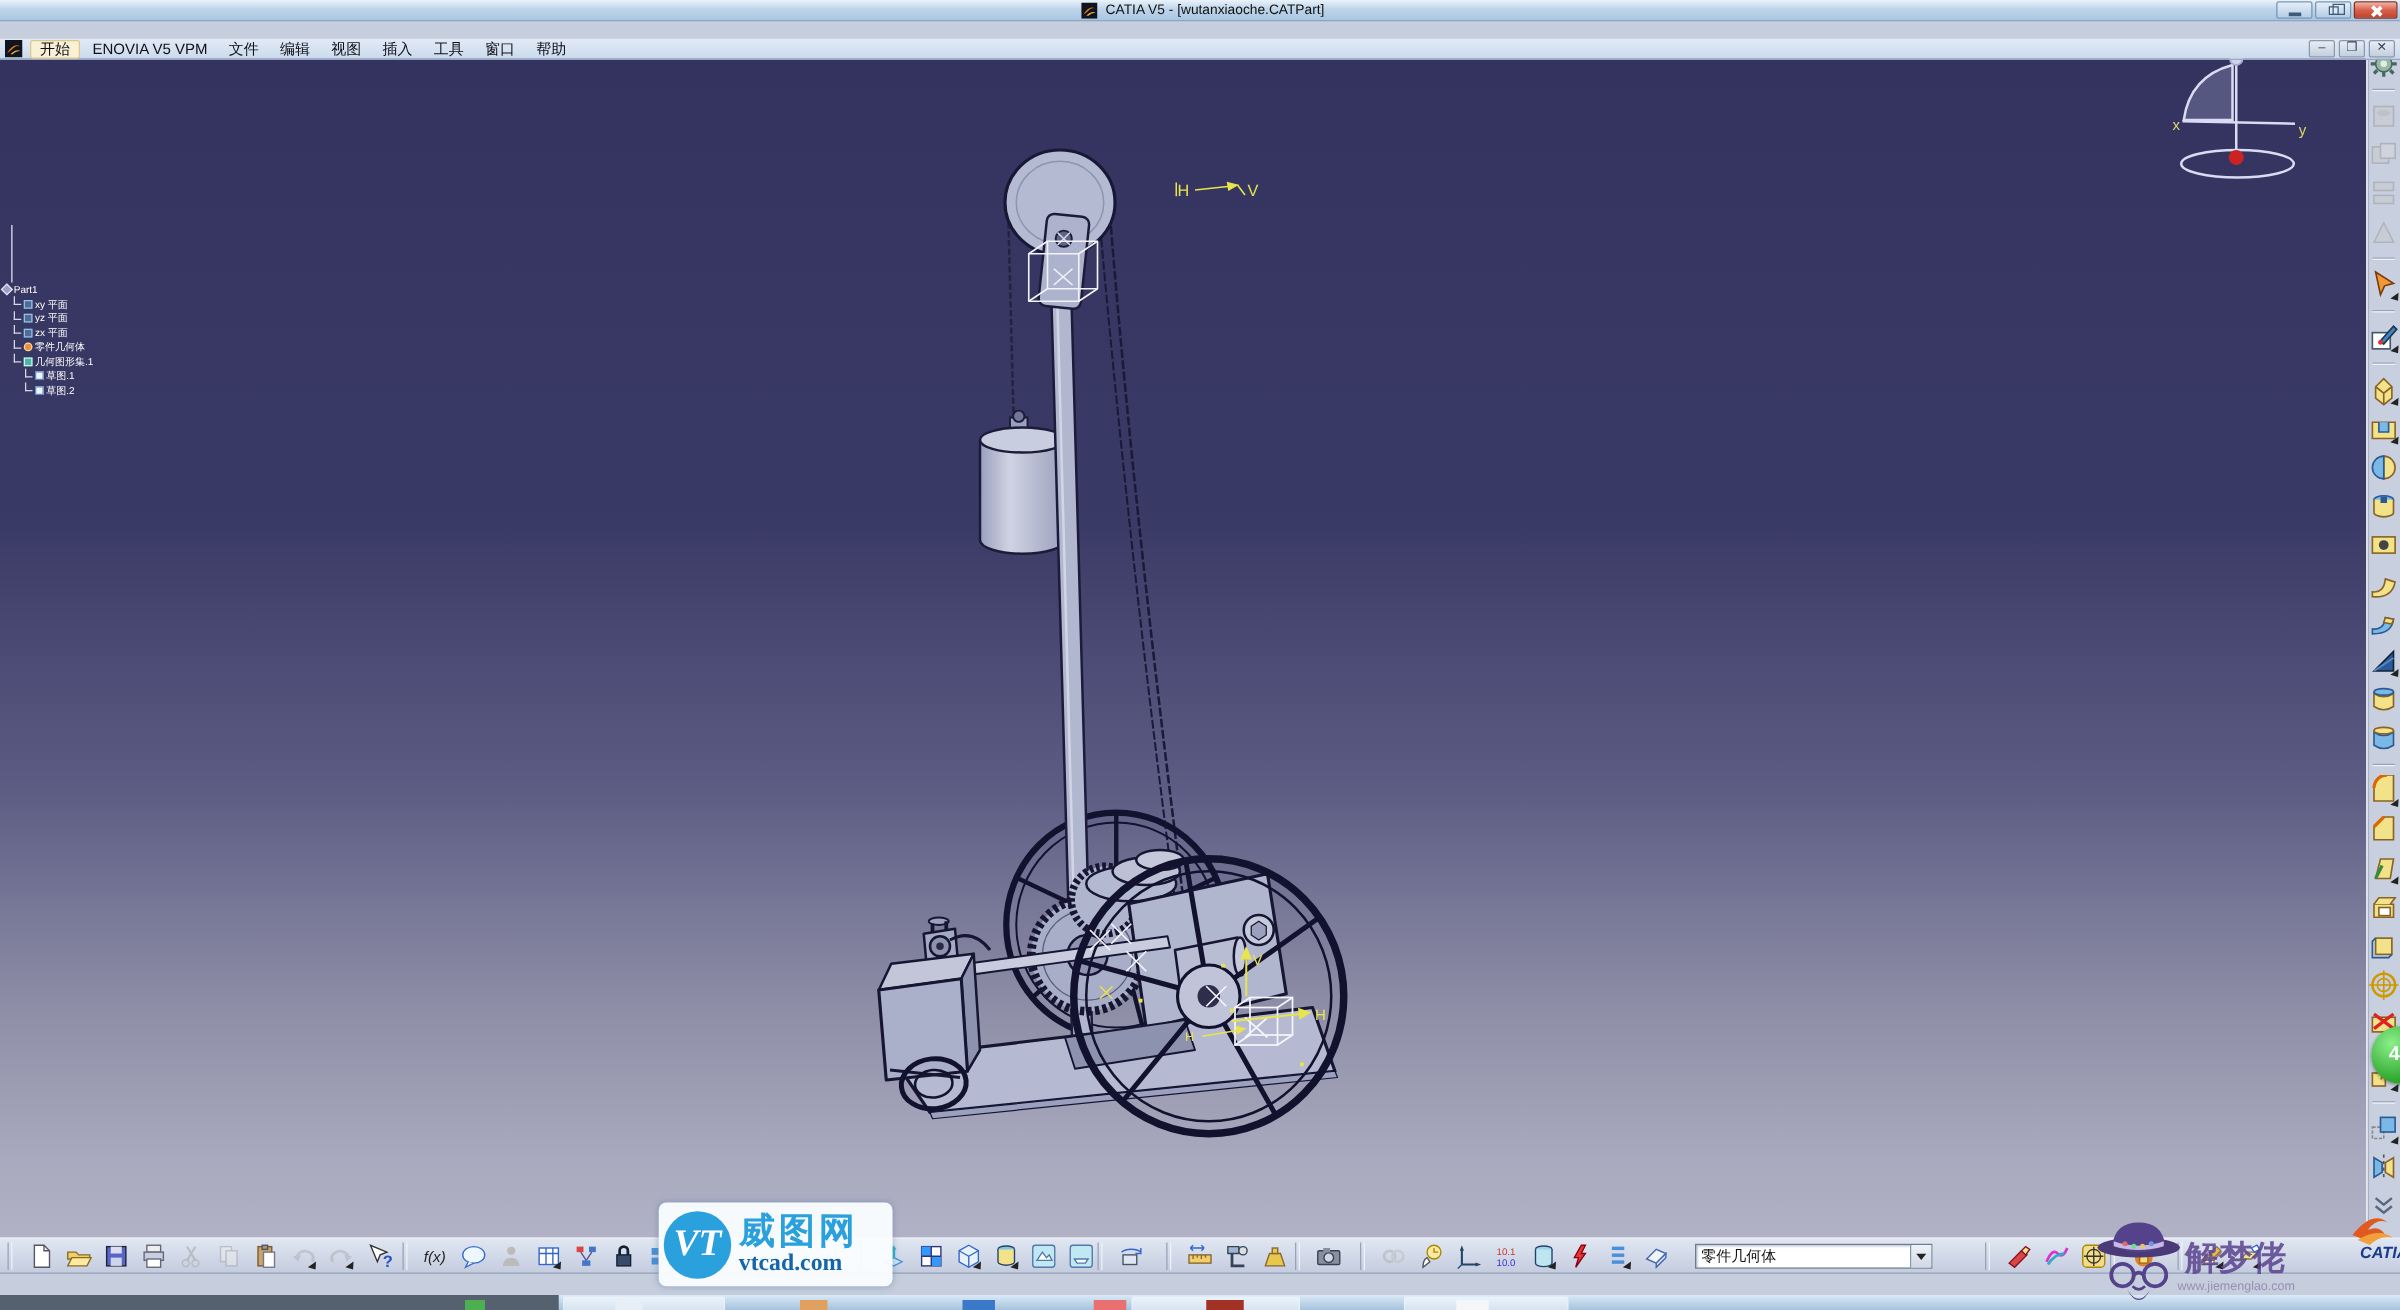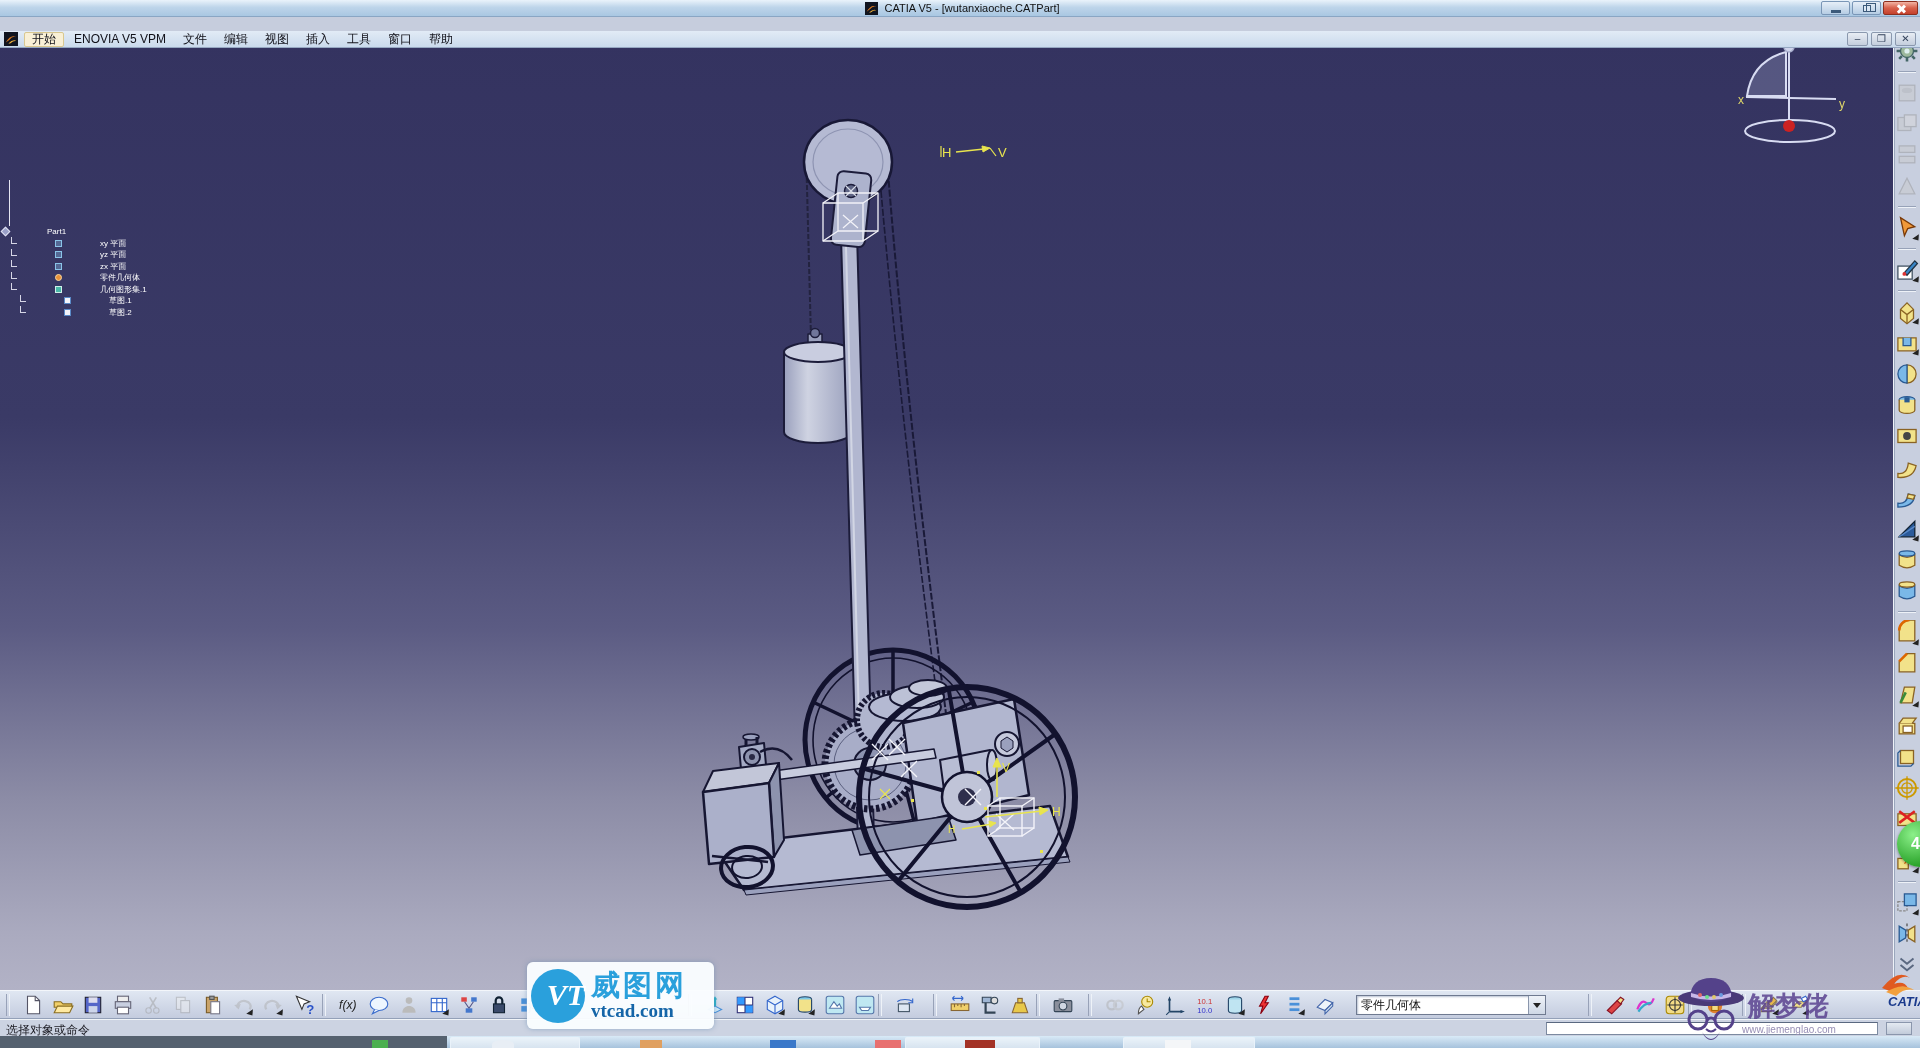--- a/index.html
+++ b/index.html
@@ -37,21 +37,21 @@
 
   
   .viewport { position:absolute; left:0; top:34px; width:1920px; height:956px;
     border-top:1px solid #e4eaf4;
     background:linear-gradient(180deg,#343360 0%,#3a3a66 40%,#5b5b83 62%,#8c8ca6 80%,#aaaabf 94%,#b2b2c6 100%); }
   #model-svg { position:absolute; left:0; top:0; width:1920px; height:1048px; z-index:2; pointer-events:none; }
 
   
   .spec-tree { position:absolute; left:2px; top:182px; z-index:3; font-size:8px; color:#fff; }
   .trunk { position:absolute; left:7px; top:-2px; height:46px; border-left:1px solid #e6e6f2; }
-  .tree-row { display:flex; align-items:center; height:11.5px; white-space:nowrap;gap:36px; }
+  .tree-row { display:flex; align-items:center; height:11.5px; white-space:nowrap; }
   .tree-tick { display:inline-block; width:6px; height:7px; border-left:1px solid #d6d6e6;
     border-bottom:1px solid #d6d6e6; margin:-5px 2px 0 0; }
   .t-ico { display:inline-block; width:7px; height:7px; margin-right:2px; flex:none; }
 
   
   .right-toolbar { position:absolute; right:0; top:34px; width:27px; height:956px;
     background:#c8cfdf; border-left:1px solid #eef2f8; box-shadow:inset 1px 0 0 #9aa6bc;
     display:flex; flex-direction:column; align-items:center; padding-top:4px; z-index:6; }
   .rt-item { width:26px; height:26px; margin-bottom:5px; position:relative; flex:none; }
   .rt-sep { width:18px; height:2px; border-top:1px solid #97a2b8; border-bottom:1px solid #eef2f8; margin:2px 0 7px; flex:none; }
@@ -89,21 +89,21 @@
   .tb-dark { position:absolute; left:0; top:0; width:447px; height:12px; background:#55616f; }
   .tb-btn { position:absolute; top:1px; height:11px; border:1px solid #e9f2fa; border-bottom:none;
     background:rgba(255,255,255,.55); border-radius:2px 2px 0 0; }
   .sliver { position:absolute; top:4px; height:8px; }
 
   
   .wm-vtcad { position:absolute; left:527px; top:962px; width:187px; height:67px; z-index:10;
     background:rgba(250,253,255,.96); border-radius:6px; box-shadow:0 0 5px rgba(90,130,170,.5);
     display:flex; align-items:center; padding:4px; }
   .vt-circle { width:54px; height:54px; border-radius:50%; background:#2aa0dc; color:#fff;
-    font-size:30px; font-style:italic; font-weight:bold; text-align:right; line-height:52px; flex:none;
+    font-size:30px; font-style:italic; font-weight:bold; text-align:center; line-height:52px; flex:none;
     font-family:"Liberation Serif", serif; }
   .vt-col { margin-left:6px; }
   .vt-name { font-size:29px; font-weight:bold; color:#2aa0dc; letter-spacing:3px; line-height:30px; }
   .vt-domain { font-size:19px; font-weight:bold; color:#1565a8; font-family:"Liberation Serif", serif; }
   .wm-jml { position:absolute; left:1676px; top:976px; width:194px; height:72px; z-index:10; }
   .jml-name { position:absolute; left:72px; top:12px; font-size:27px; font-weight:bold; color:#5b4390; opacity:.85; }
   .jml-url { position:absolute; left:66px; top:48px; font-size:10px; color:#978eb5; }
   .badge41 { position:absolute; left:1897px; top:821px; width:46px; height:46px; border-radius:50%;
     background:radial-gradient(circle at 35% 30%, #8cf08a, #2ca52c 70%); color:#fff; font-weight:bold;
     font-size:16px; display:flex; align-items:center; justify-content:center; z-index:9;
@@ -670,25 +670,20 @@
             <path d="M3 13h9v3H3z" fill="#fff" stroke="#875"></path>
             <path d="M14 3l3 3-5 5-3-3z" fill="#e8b84a" stroke="#875"></path>
           </svg></div>
         <div class="bt-ico ico-dd"><svg viewBox="0 0 20 20" width="100%" height="100%">
             <path d="M4 12l5-5h8l-5 5z" fill="#f2e28a" stroke="#875"></path>
             <path d="M12 4l4-2 2 3-4 2z" fill="#fff" stroke="#36c"></path>
           </svg></div>
       </div>
     </div>
 
-  <div class="statusbar">
-    <span class="status-msg">选择对象或命令</span>
-    <input class="cmd-input" style="">
-    <div class="status-ico"></div>
-  </div>
 
   <div class="taskbar">
     <div class="tb-dark"></div>
     <div class="tb-btn" style="left:450px;width:130px;"></div>
     <div class="tb-btn" style="left:905px;width:135px;"></div>
     <div class="tb-btn" style="left:1123px;width:132px;"></div>
     <div class="sliver" style="left:372px;width:16px;background:#4caf50;"></div>
     <div class="sliver" style="left:492px;width:22px;background:#e8eef5;border-radius:50% 50% 0 0;"></div>
     <div class="sliver" style="left:640px;width:22px;background:#e0a060;"></div>
     <div class="sliver" style="left:770px;width:26px;background:#3a78c9;"></div>

